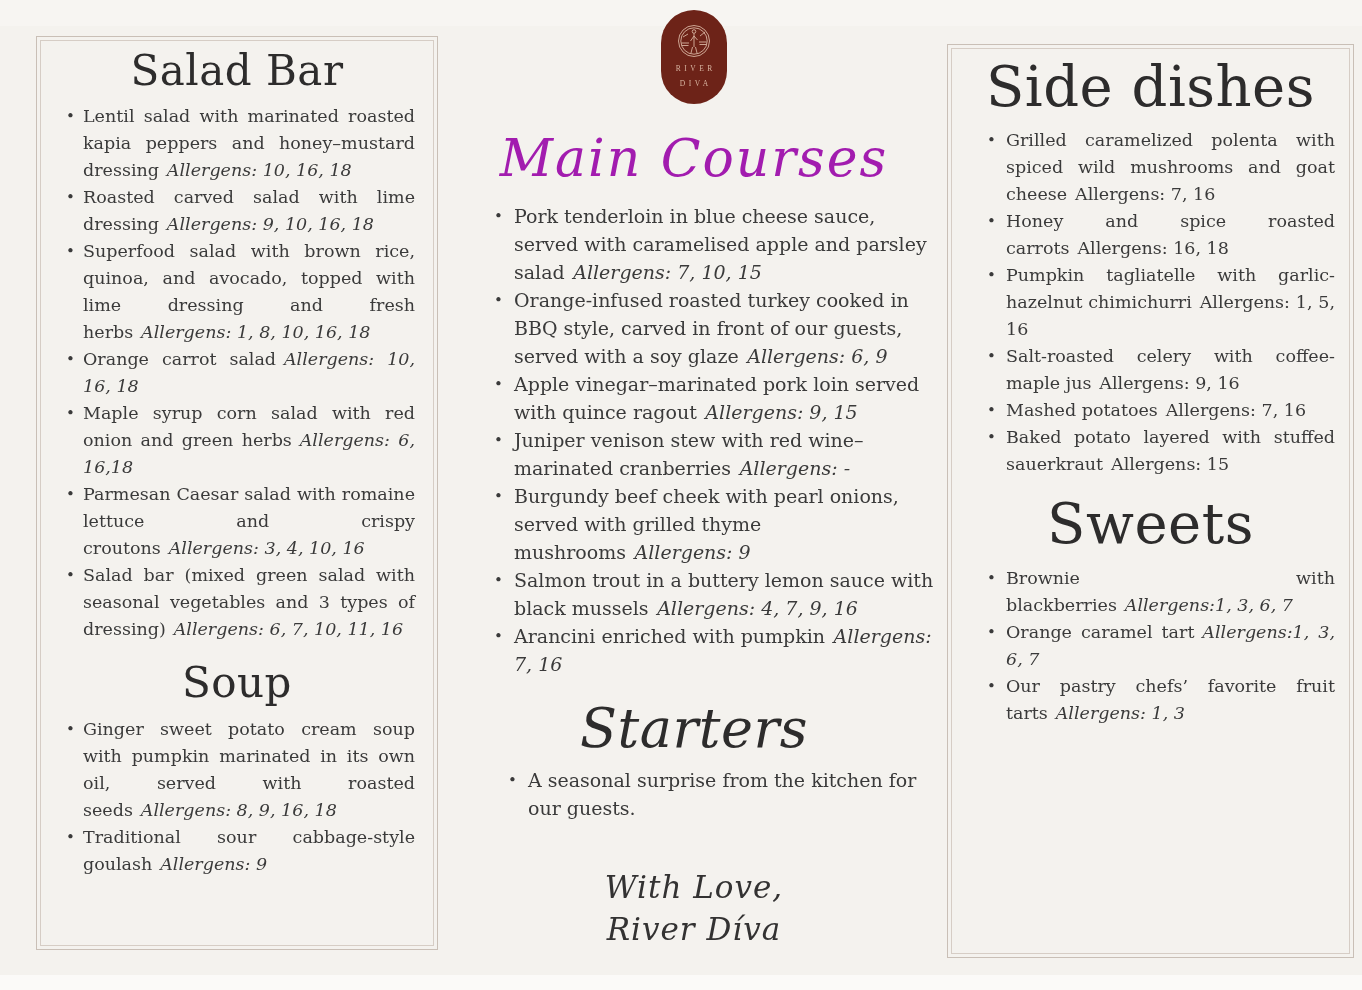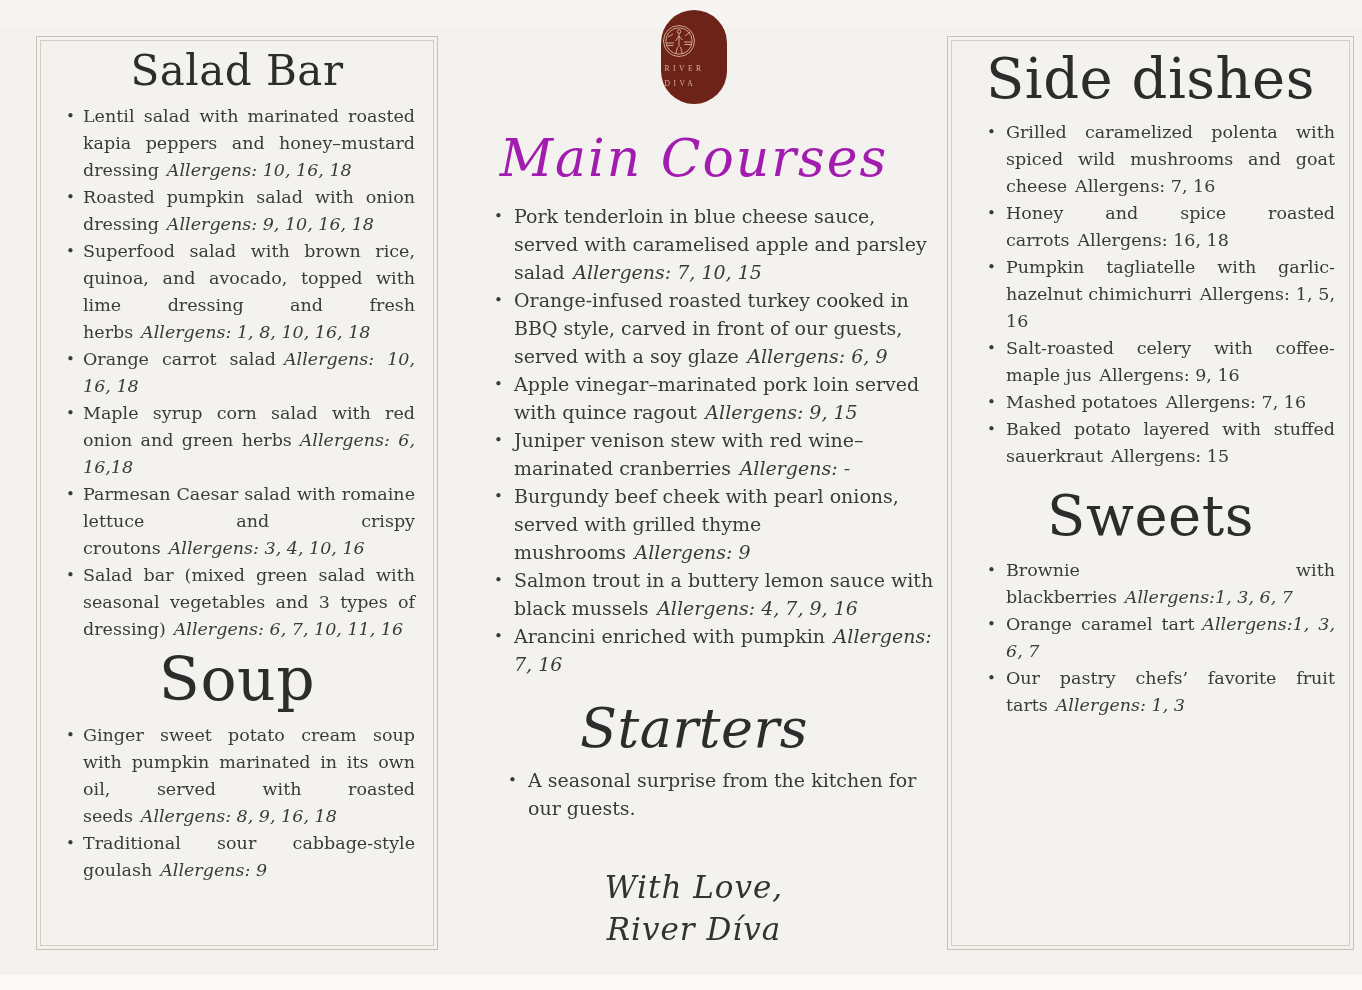--- a/index.html
+++ b/index.html
@@ -11,21 +11,21 @@
     overflow:hidden;
   }
   .page{position:relative;width:1362px;height:990px;}
   .edge-strip{position:absolute;left:0;right:0;bottom:0;height:15px;background:#fbfaf8;}
   .edge-strip.top{top:0;bottom:auto;height:26px;background:#f7f5f2;}
 
   
   .panel{position:absolute;border:1px solid #c9bfb6;background:transparent;}
   .panel-inner{position:absolute;inset:3px;border:1px solid #d6cdc5;}
   .panel.left{left:36px;top:36px;width:400px;height:912px;}
-  .panel.right{left:947px;top:36px;width:405px;height:912px;}
+  .panel.right{left:947px;top:44px;width:405px;height:912px;}
   .panel.left .panel-inner{padding:4px 18px 0 18px;}
   .panel.right .panel-inner{padding:4px 14px 0 14px;}
 
   h2.col-title{
     font-weight:normal;
     text-align:center;
     color:#2d2c2c;
     margin:2px 0 8px 0;
     font-size:42px;
     line-height:1.15;
@@ -50,21 +50,21 @@
   .allergens{font-style:italic;margin-left:0.45em;white-space:pre-wrap;}
   .allergens.upright{font-style:normal;}
 
   
   .middle{position:absolute;left:446px;top:0;width:496px;text-align:center;}
   .logo{
     width:66px;height:94px;
     margin:10px auto 0 auto;
     background:#6d2318;
     border-radius:33px;
-    display:flex;flex-direction:column;align-items:flex-start;justify-content:flex-start;
+    display:flex;flex-direction:column;align-items:center;justify-content:flex-start;
     padding-top:0;
   }
   .logo-emblem{margin-top:13px;}
   .logo-text{
     font-family:"Liberation Serif",serif;
     color:#d8b4a1;
     font-size:7.5px;
     letter-spacing:3.5px;
     line-height:10px;
     margin-top:5px;
@@ -106,28 +106,28 @@
 <body>
 
 <div class="page">
   <div class="edge-strip top"></div>
 
   <div class="panel left">
     <div class="panel-inner">
       <h2 class="col-title">Salad Bar</h2>
       <ul class="menu">
           <li><span>Lentil salad with marinated roasted kapia peppers and honey–mustard dressing</span><span class="allergens">Allergens: 10, 16, 18</span></li>
-          <li><span>Roasted pumpkin salad with onion dressing</span><span class="allergens">Allergens: 9, 10, 16, 18</span></li>
+          <li><span>Roasted carved salad with lime dressing</span><span class="allergens">Allergens: 9, 10, 16, 18</span></li>
           <li><span>Superfood salad with brown rice, quinoa, and avocado, topped with lime dressing and fresh herbs</span><span class="allergens">Allergens: 1, 8, 10, 16, 18</span></li>
           <li><span>Orange carrot salad</span><span class="allergens">Allergens: 10, 16, 18</span></li>
           <li><span>Maple syrup corn salad with red onion and green herbs</span><span class="allergens">Allergens: 6, 16,18</span></li>
           <li><span>Parmesan Caesar salad with romaine lettuce and crispy croutons</span><span class="allergens">Allergens: 3, 4, 10, 16</span></li>
           <li><span>Salad bar (mixed green salad with seasonal vegetables and 3 types of dressing)</span><span class="allergens">Allergens: 6, 7, 10, 11, 16</span></li>
         </ul>
-      <h2 class="col-title" style="margin-top:2px;font-size:60px;">Soup</h2>
+      <h2 class="col-title" style="margin-top:16px;font-size:42px;">Soup</h2>
       <ul class="menu">
           <li><span>Ginger sweet potato cream soup with pumpkin marinated in its own oil, served with roasted seeds</span><span class="allergens">Allergens: 8, 9, 16, 18</span></li>
           <li><span>Traditional sour cabbage-style goulash</span><span class="allergens">Allergens: 9</span></li>
         </ul>
     </div>
   </div>
 
   <div class="middle">
     <div class="logo">
       <svg class="logo-emblem" width="36" height="36" viewBox="0 0 36 36">

